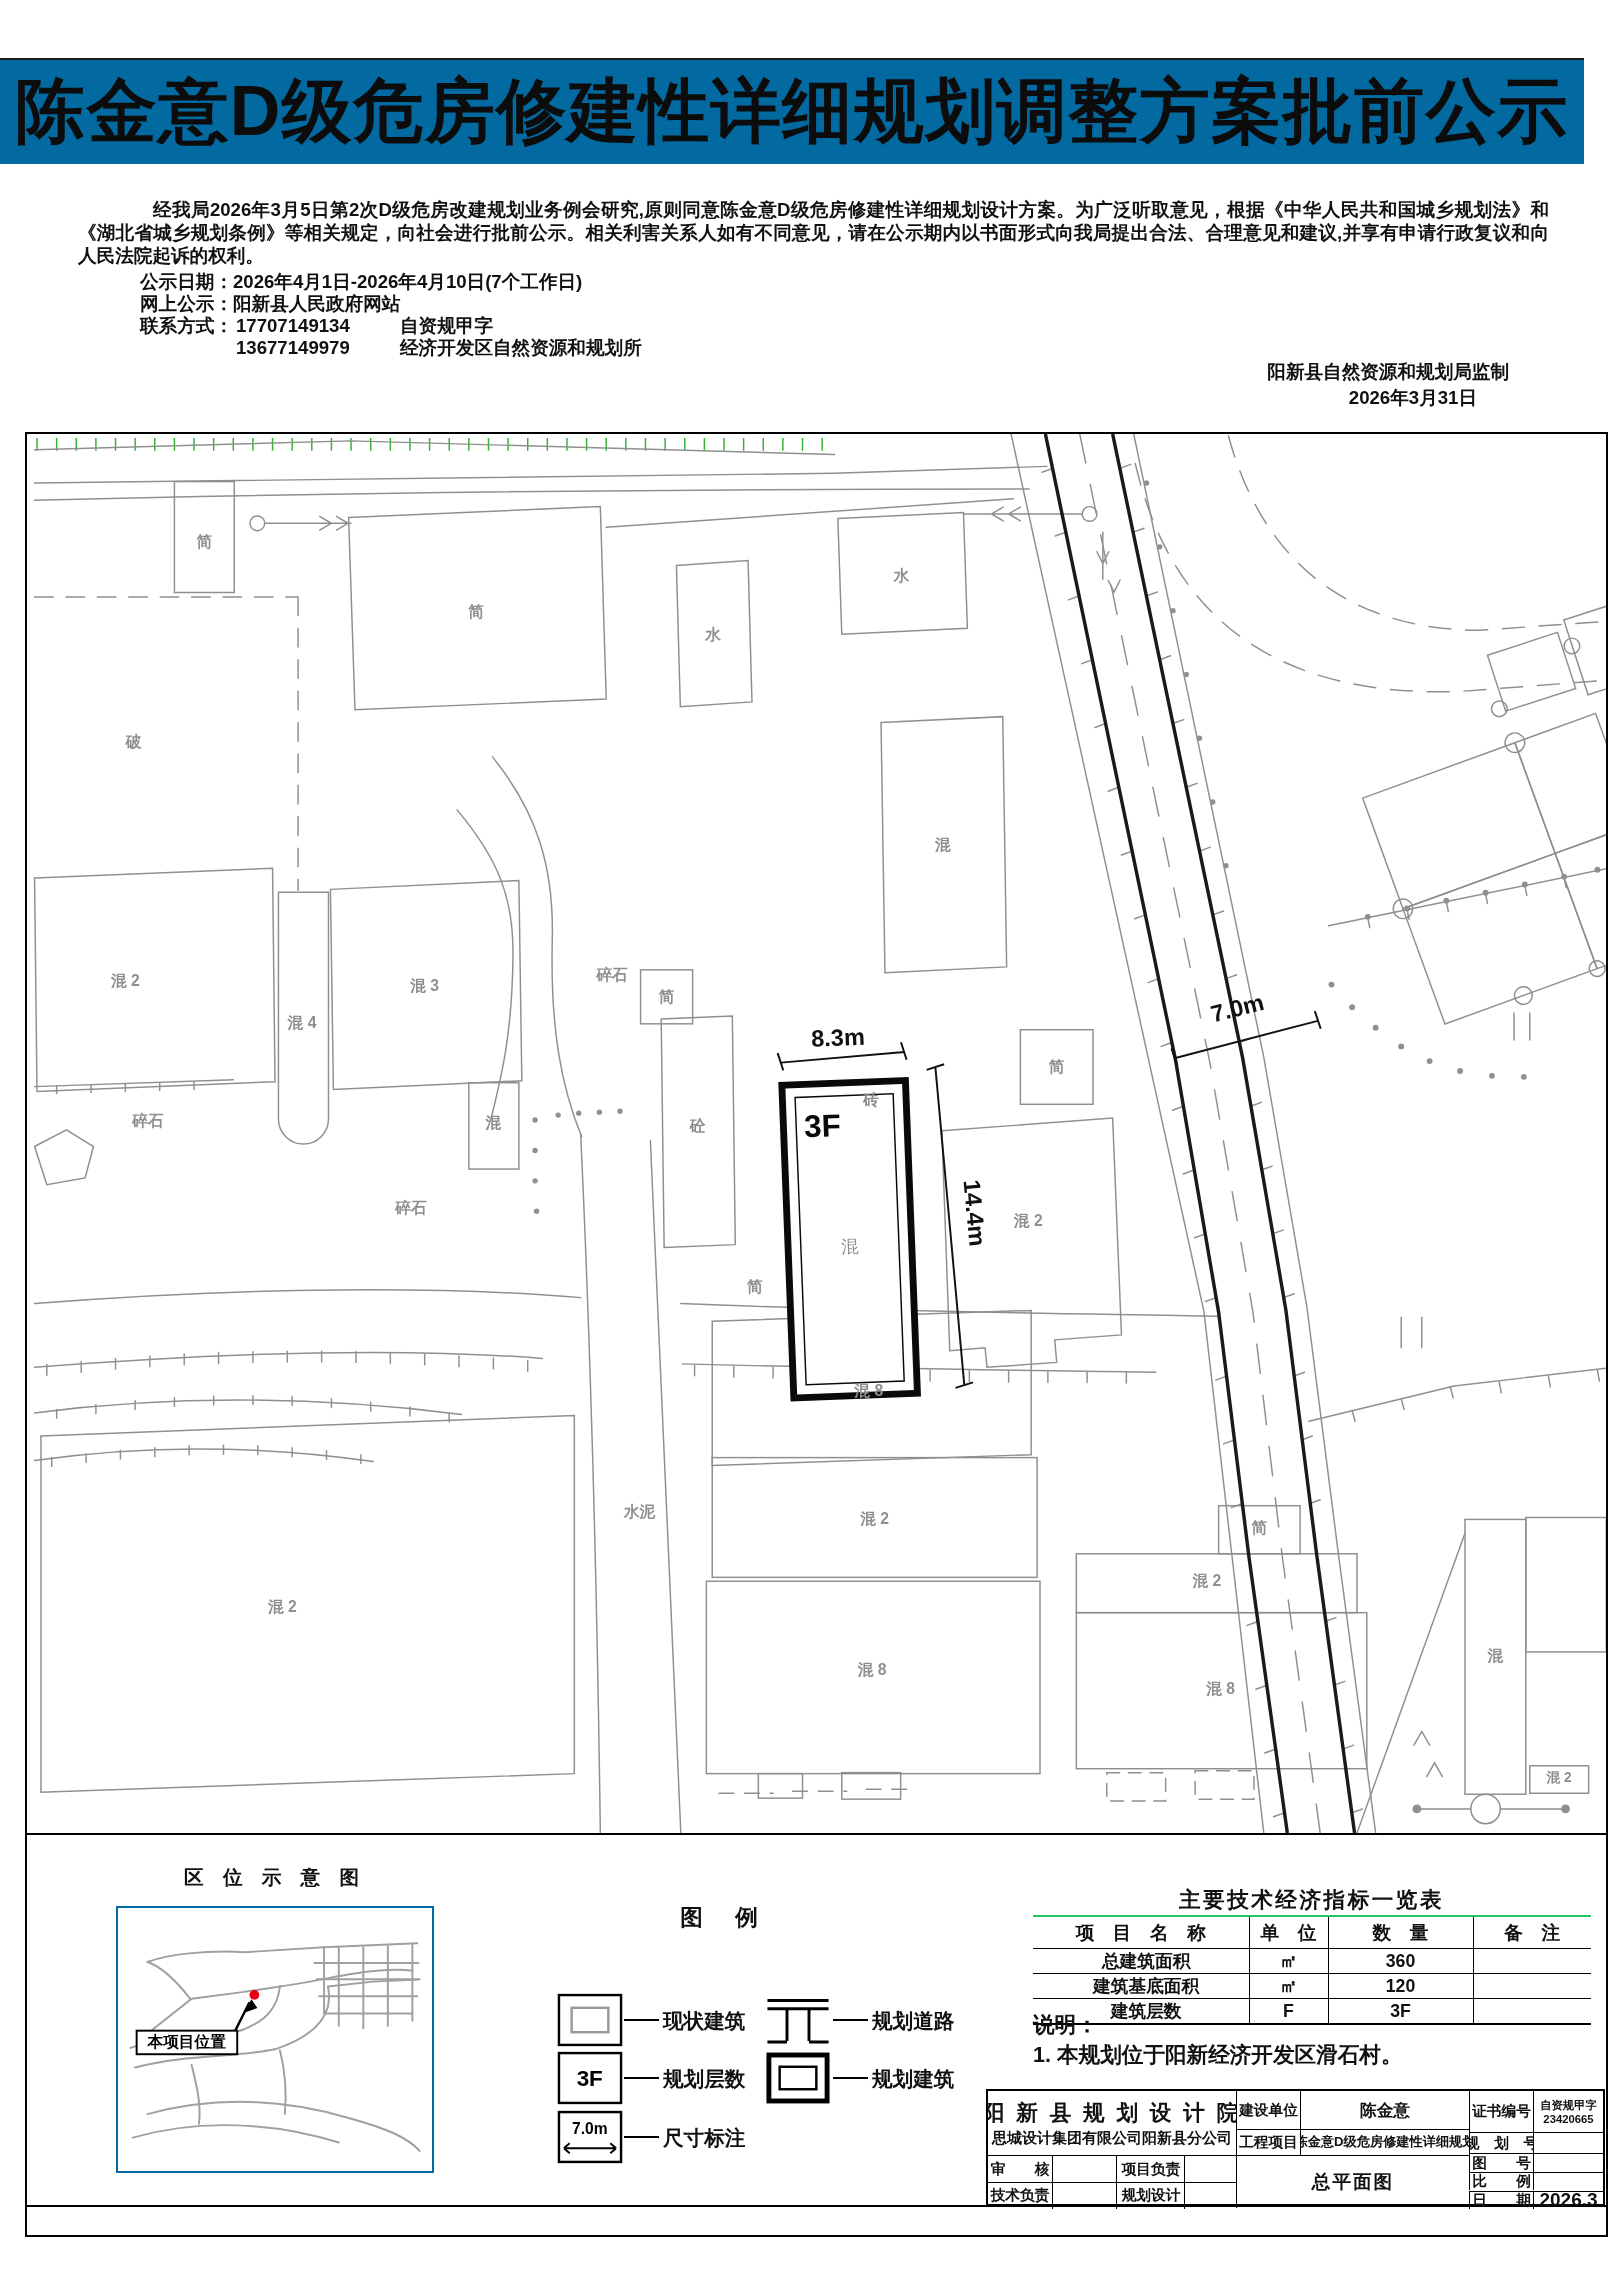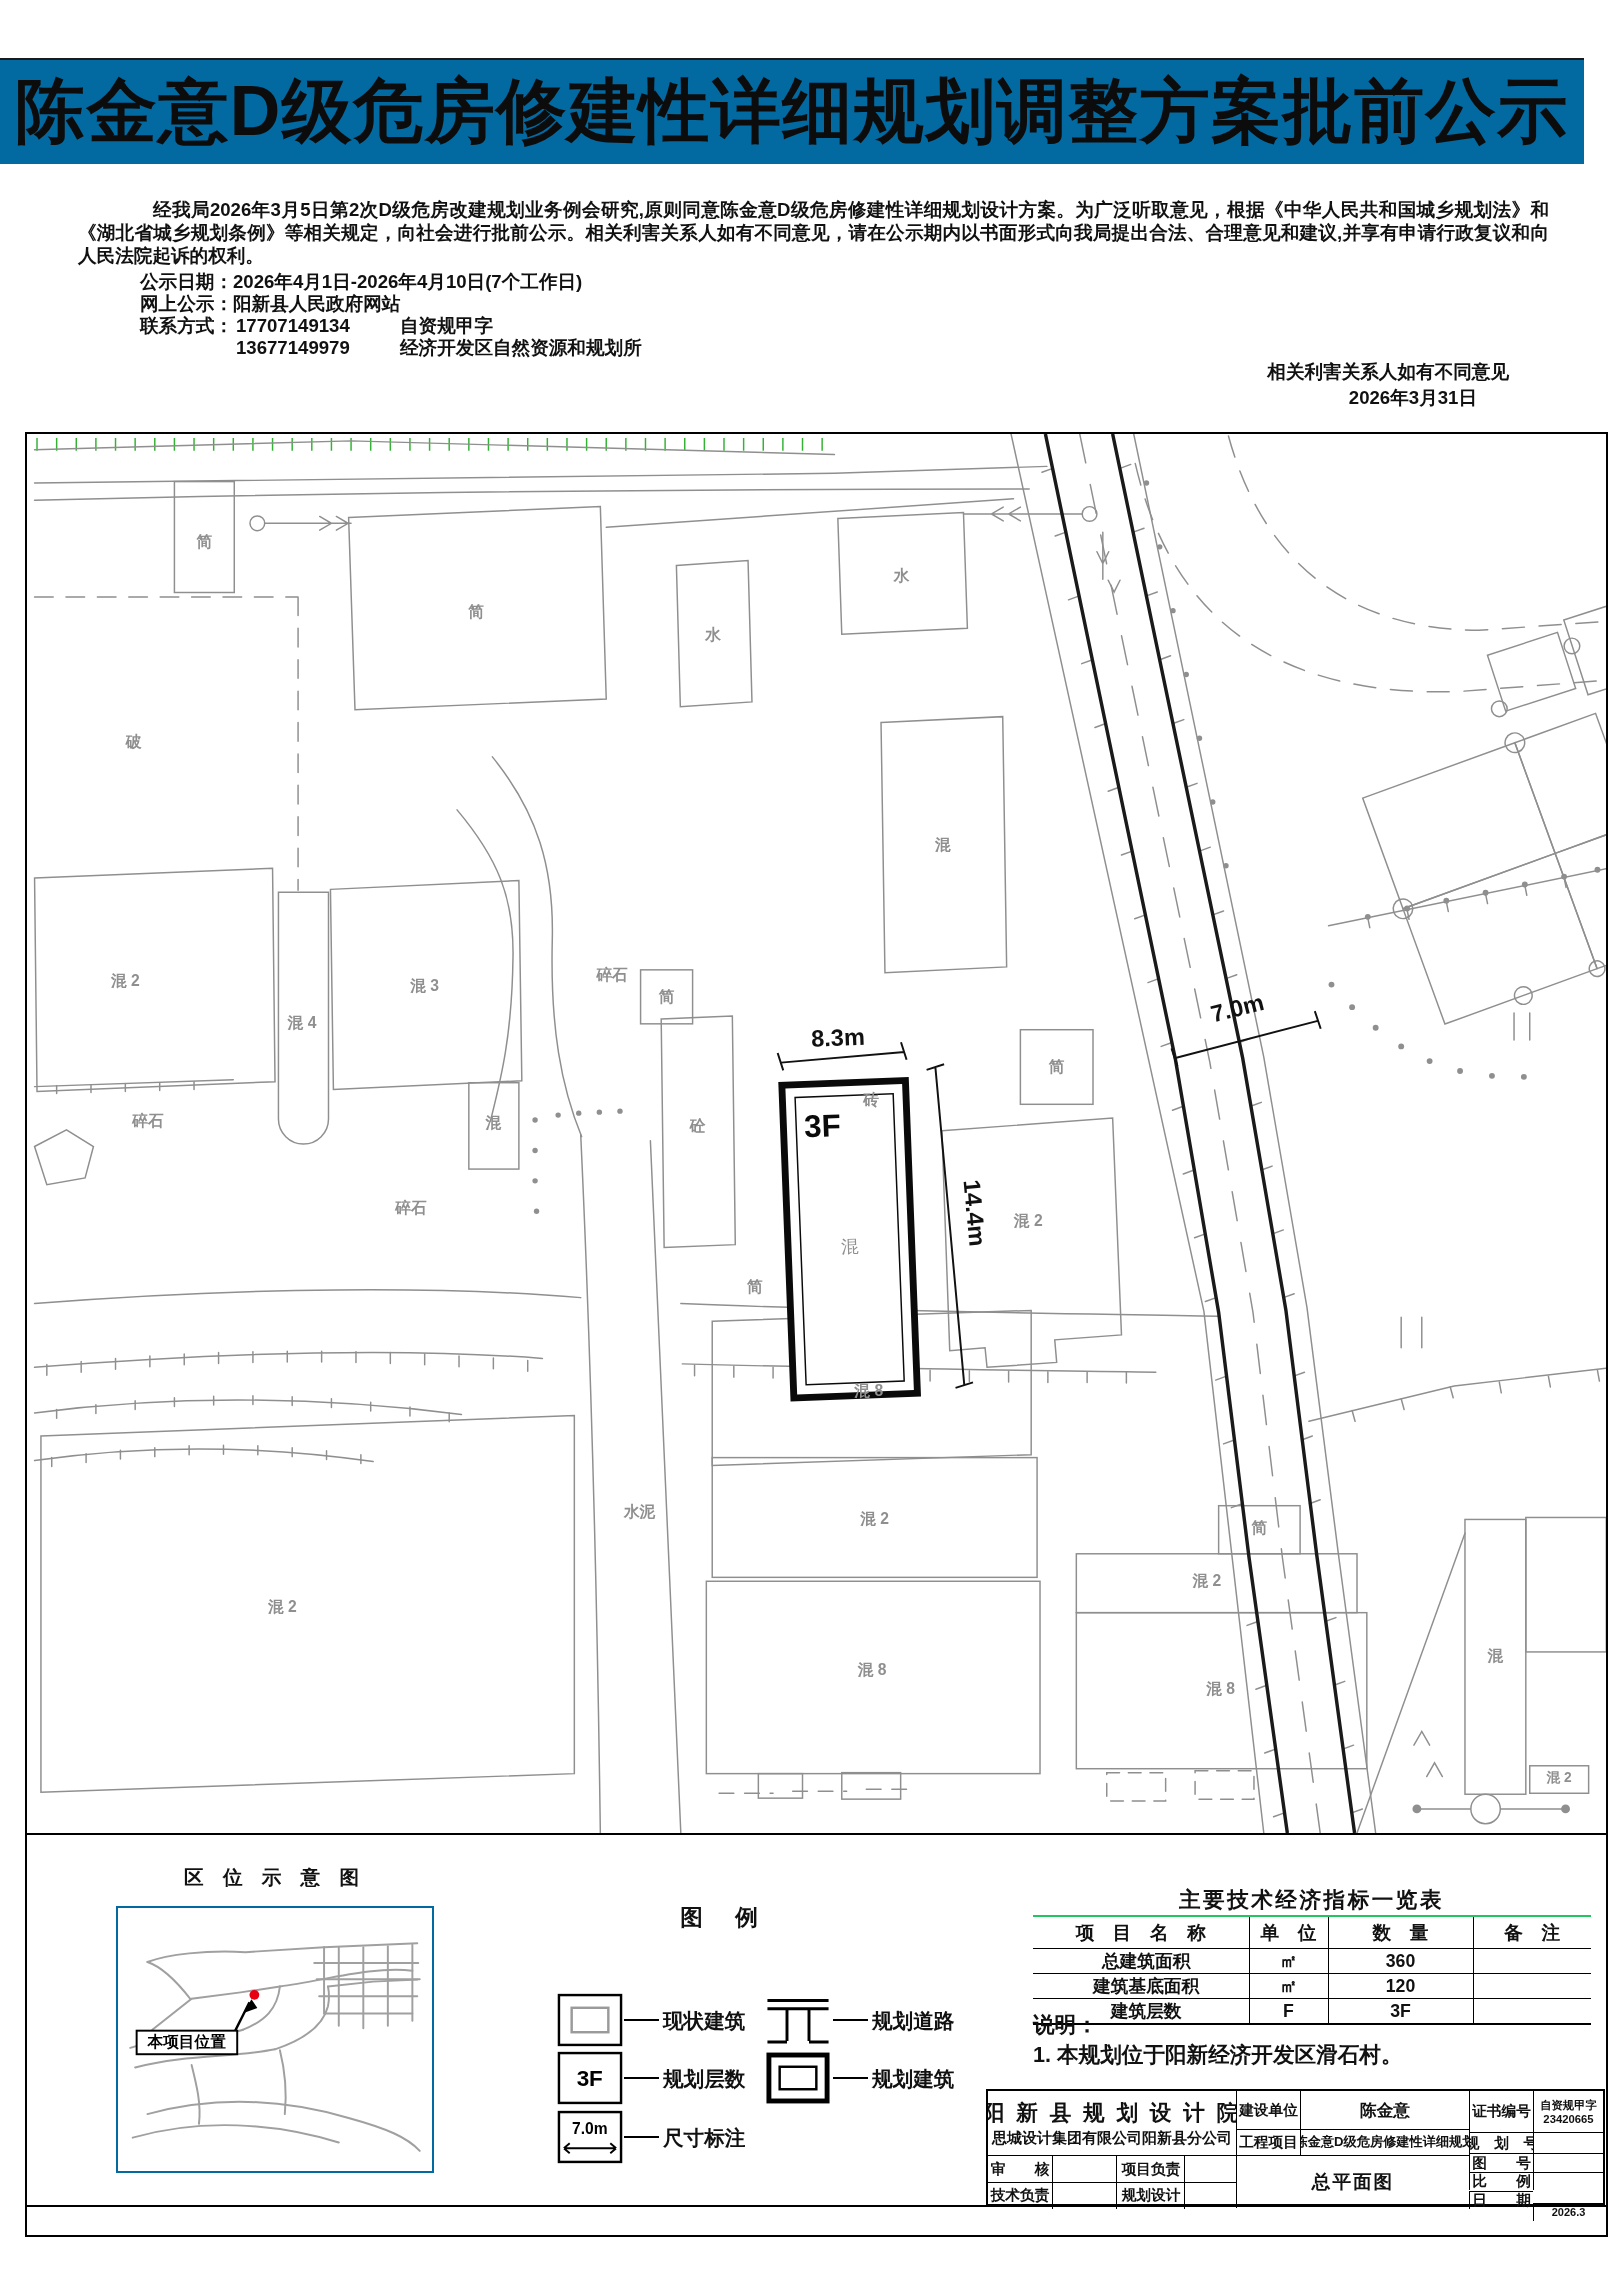--- a/index.html
+++ b/index.html
@@ -64,21 +64,21 @@
   </div>
   <div class="infoline" style="top:291px">
     <span>网上公示：</span><span>阳新县人民政府网站</span>
   </div>
   <div class="infoline" style="top:313px">
     <span class="lbl5">联系方式：</span><span class="ph">17707149134</span><span>自资规甲字</span>
   </div>
   <div class="infoline" style="top:335px">
     <span class="lbl5"></span><span class="ph">13677149979</span><span>经济开发区自然资源和规划所</span>
   </div>
-  <div id="issuer">相关利害关系人如有不同意见</div>
+  <div id="issuer">阳新县自然资源和规划局监制</div>
   <div id="issuedate">2026年3月31日</div>
 
   <div id="frame"></div>
 
   <svg id="mapsvg" width="1579" height="1399" viewBox="0 0 3217 2851">
 
     <path stroke="#35b235" stroke-width="3" fill="none" d="M20,8v26M60,8v26M100,8v26M140,8v26M180,8v26M220,8v26M260,8v26M300,8v26M340,8v26M380,8v26M420,8v26M460,8v26M500,8v26M540,8v26M580,8v26M620,8v26M660,8v26M700,8v26M740,8v26M780,8v26M820,8v26M860,8v26M900,8v26M940,8v26M980,8v26M1020,8v26M1060,8v26M1100,8v26M1140,8v26M1180,8v26M1220,8v26M1260,8v26M1300,8v26M1340,8v26M1380,8v26M1420,8v26M1460,8v26M1500,8v26M1540,8v26M1580,8v26M1620,8v26"></path>
 
     <g stroke="#8f8f8f" stroke-width="3" fill="none" stroke-linecap="round">
 
@@ -399,17 +399,17 @@
       <div>自资规甲字</div>
       <div>23420665</div>
     </div>
     <div class="cell bl bt" style="left:481px;top:41px;width:64px;height:21px;font-size:14.7px;">规　划　号</div>
     <div class="cell bl bt" style="left:545px;top:41px;width:70px;height:21px;"></div>
     <div class="cell bl bt" style="left:481px;top:62px;width:64px;height:19px;font-size:14.7px;">图　　号</div>
     <div class="cell bl bt" style="left:545px;top:62px;width:70px;height:19px;"></div>
     <div class="cell bl bt" style="left:481px;top:81px;width:64px;height:18px;font-size:14.7px;">比　　例</div>
     <div class="cell bl bt" style="left:545px;top:81px;width:70px;height:18px;"></div>
     <div class="cell bl bt" style="left:481px;top:100px;width:64px;height:17.7px;font-size:14.7px;">日　　期</div>
-    <div class="cell bl bt" style="left:545px;top:112px;width:70px;height:17.7px;font-size:11px;">2026.3</div>
+    <div class="cell bl bt" style="left:545px;top:100px;width:70px;height:17.7px;font-size:19px;">2026.3</div>
   </div>
 
 </div>
 
 
 </body></html>

